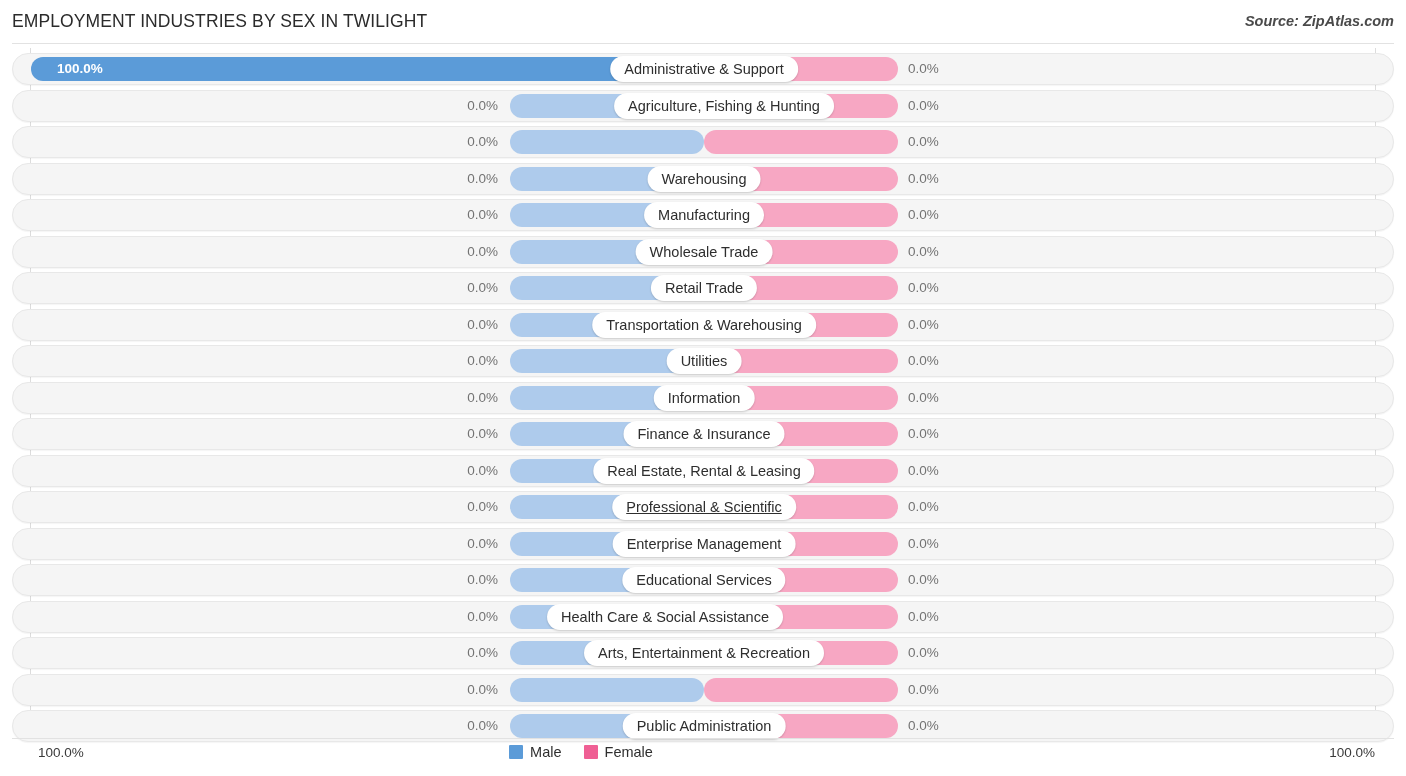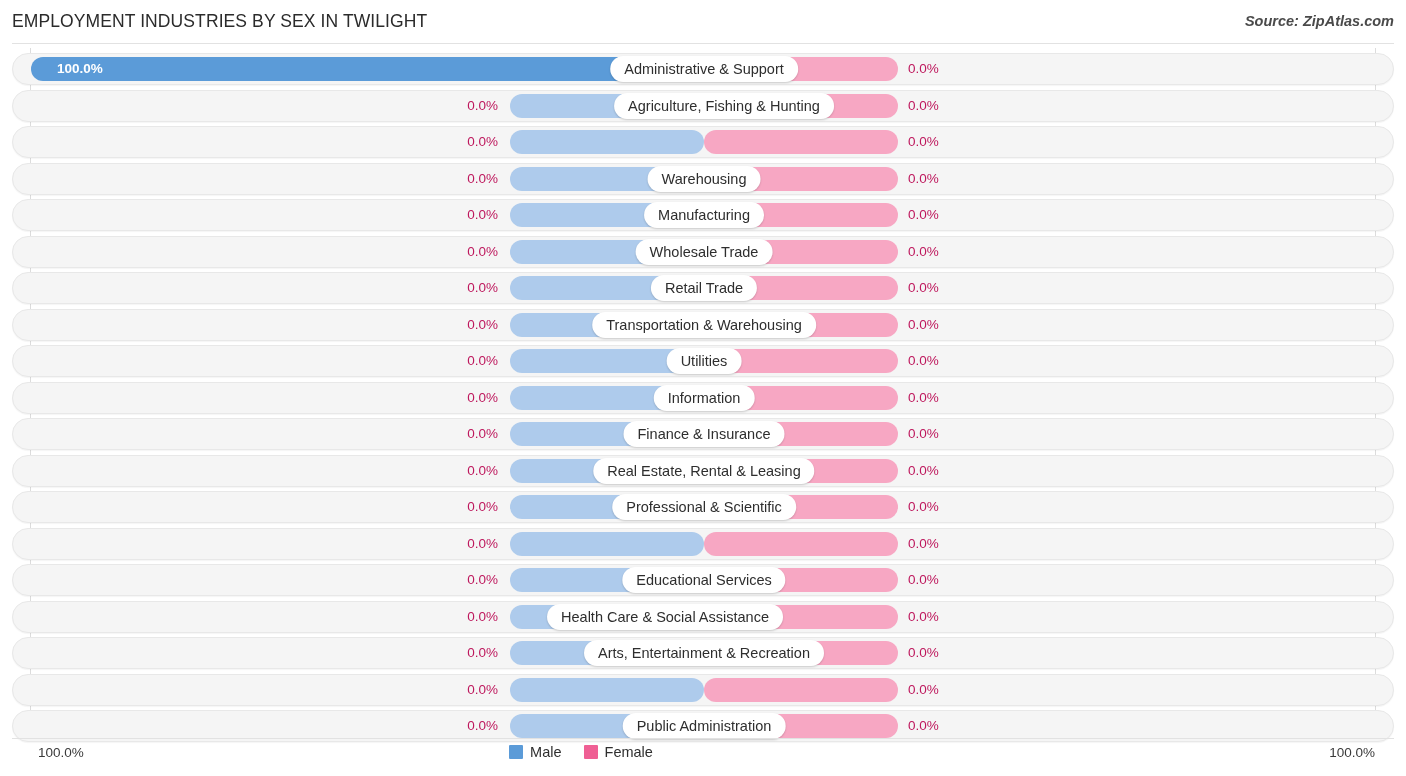--- a/index.html
+++ b/index.html
@@ -105,21 +105,21 @@
     top: 3px;
     height: 24px;
     border-radius: 12px;
     background: #f7a7c3;
   }
 
   .val {
     position: absolute;
     top: 7px;
     font-size: 13.5px;
-    color: #be185d;
+    color: #737373;
     white-space: nowrap;
   }
   .val-left {
     text-align: right;
   }
   .val-left.inside {
     color: #ffffff;
     font-weight: 700;
     text-align: left;
   }
@@ -312,29 +312,30 @@
         <div class="val val-right" style="left: 895px;">0.0%</div>
         <div class="pill" style="left: 691px;">Real Estate, Rental &amp; Leasing</div>
       </div>
     </div>
     <div class="row" style="top: 443px;">
       <div class="row-inner">
         <div class="bar-male" style="width: 194px; left: 497px;"></div>
         <div class="bar-female" style="width: 194px; left: 691px;"></div>
         <div class="val val-left" style="left: 417px; width: 68px;">0.0%</div>
         <div class="val val-right" style="left: 895px;">0.0%</div>
-        <div class="pill" style="left: 691px;">Professional &amp; Scientific</div>
+        <div class="pill" style="left: 691px; text-decoration: underline;">Professional &amp; Scientific</div>
       </div>
     </div>
     <div class="row" style="top: 479.5px;">
       <div class="row-inner">
         <div class="bar-male" style="width: 194px; left: 497px;"></div>
         <div class="bar-female" style="width: 194px; left: 691px;"></div>
         <div class="val val-left" style="left: 417px; width: 68px;">0.0%</div>
         <div class="val val-right" style="left: 895px;">0.0%</div>
+        <div class="pill" style="left: 691px;">Enterprise Management</div>
       </div>
     </div>
     <div class="row" style="top: 516px;">
       <div class="row-inner">
         <div class="bar-male" style="width: 194px; left: 497px;"></div>
         <div class="bar-female" style="width: 194px; left: 691px;"></div>
         <div class="val val-left" style="left: 417px; width: 68px;">0.0%</div>
         <div class="val val-right" style="left: 895px;">0.0%</div>
         <div class="pill" style="left: 691px;">Educational Services</div>
       </div>

